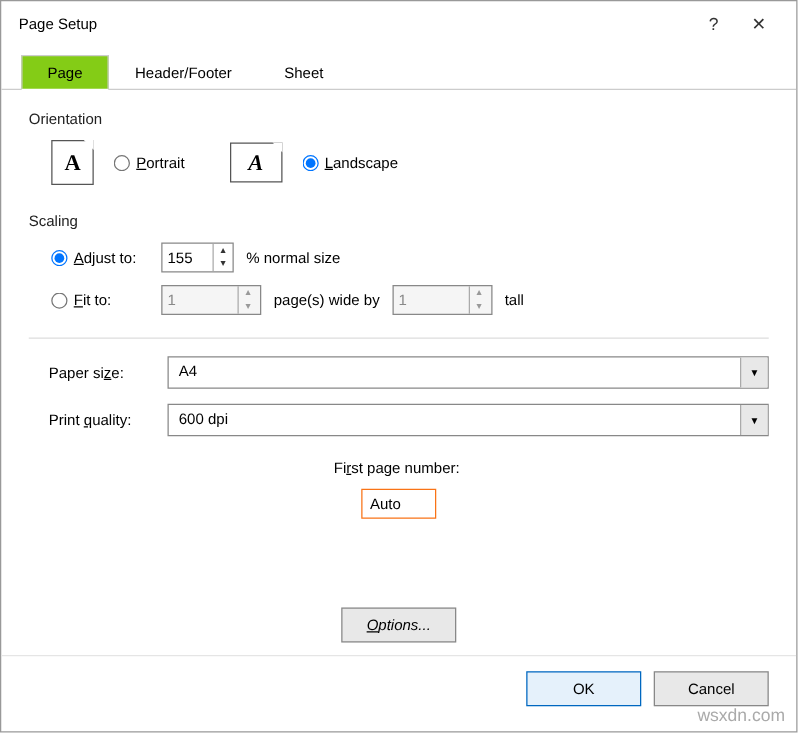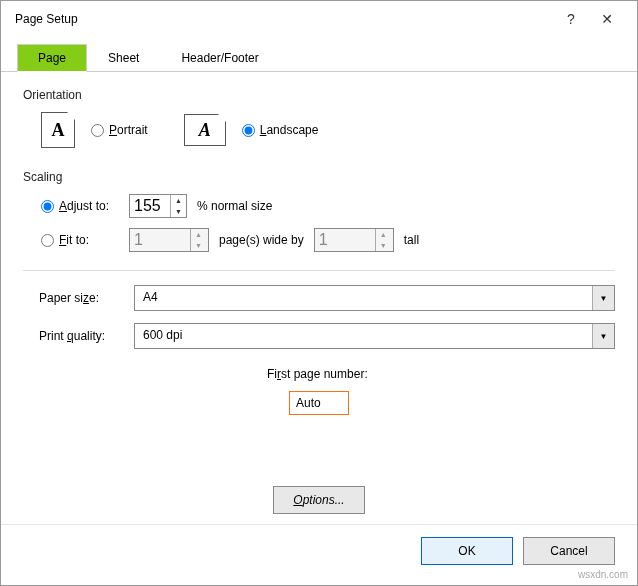--- a/index.html
+++ b/index.html
@@ -24,21 +24,21 @@
     .corner-fold { position: relative; }
     .corner-fold::after { content:''; position:absolute; top:-1px; right:-1px; width:0; height:0; border-top:8px solid #fff; border-left:8px solid transparent; }
     .radio-wrap { display: flex; align-items: center; gap: 5px; }
     .radio-wrap input { margin:0; }
     
     .scaling-block { margin-left: 18px; }
     .scaling-row { display: flex; align-items: center; gap: 10px; margin-bottom: 10px; }
     
     .spinner { display:flex; height:24px; border:1px solid #888; background:#fff; }
     .spinner.disabled { color:#888; background:#f5f5f5; }
-    .spinner input { border:none; width:40px; padding:0 4px; font-size:16px; background:transparent; color:inherit; outline:none; }
+    .spinner input { border:none; width:40px; padding:0 4px; font-size:12px; background:transparent; color:inherit; outline:none; }
     .spinner .arrows { display:flex; flex-direction:column; width:16px; border-left:1px solid #aaa; }
     .spinner .arrows span { flex:1; display:flex; align-items:center; justify-content:center; font-size:7px; line-height:1; color:#333; }
     .spinner.disabled .arrows span { color:#999; }
     
     .divider { border:0; border-top:1px solid #ddd; margin:8px 0 14px 0; }
     
     .form-row { display:flex; align-items:center; margin-bottom:12px; gap:10px; }
     .form-row .label { width: 85px; margin-left: 16px; }
     
     .combo { flex:1; display:flex; height:26px; border:1px solid #888; }
@@ -48,35 +48,35 @@
     .textbox { height:24px; width:60px; border:1px solid #f97316; padding:3px 6px; }
     
     .options-row { margin-top:auto; display:flex; justify-content:center;font-style:italic; }
     .btn { min-width:92px; height:28px; border:1px solid #888; background:#e8e8e8; display:flex; align-items:center; justify-content:center; padding:0 14px; cursor:default; }
     
     .footer { display:flex; justify-content:flex-end; gap:10px; padding:12px 22px 20px 22px; border-top:1px solid #e5e5e5; }
     .btn.primary { border:1px solid #0067c0; background:#e5f1fb; }
     
     .underline-key { text-decoration: underline; }
     
-    .watermark { position:absolute; bottom:6px; right:10px; color:#aaa; font-size:10px; }
+    .watermark { position:absolute; bottom:6px; right:10px; color:#aaa; font-size:14px; }
   </style>
 </head>
 <body>
 
 <div class="titlebar">
   <div class="title">Page Setup</div>
   <div class="help">?</div>
   <div class="close">✕</div>
 </div>
 
 <div class="tabs">
   <div class="tab active">Page</div>
+  <div class="tab">Header/Footer</div>
   <div class="tab">Sheet</div>
-  <div class="tab">Header/Footer</div>
 </div>
 
 <div class="content">
 
   <div class="group-label">Orientation</div>
   <div class="orientation-row">
     <div class="icon-box corner-fold">
       <span style="font-family:serif;font-weight:bold;font-size:18px;">A</span>
     </div>
     <label class="radio-wrap">

